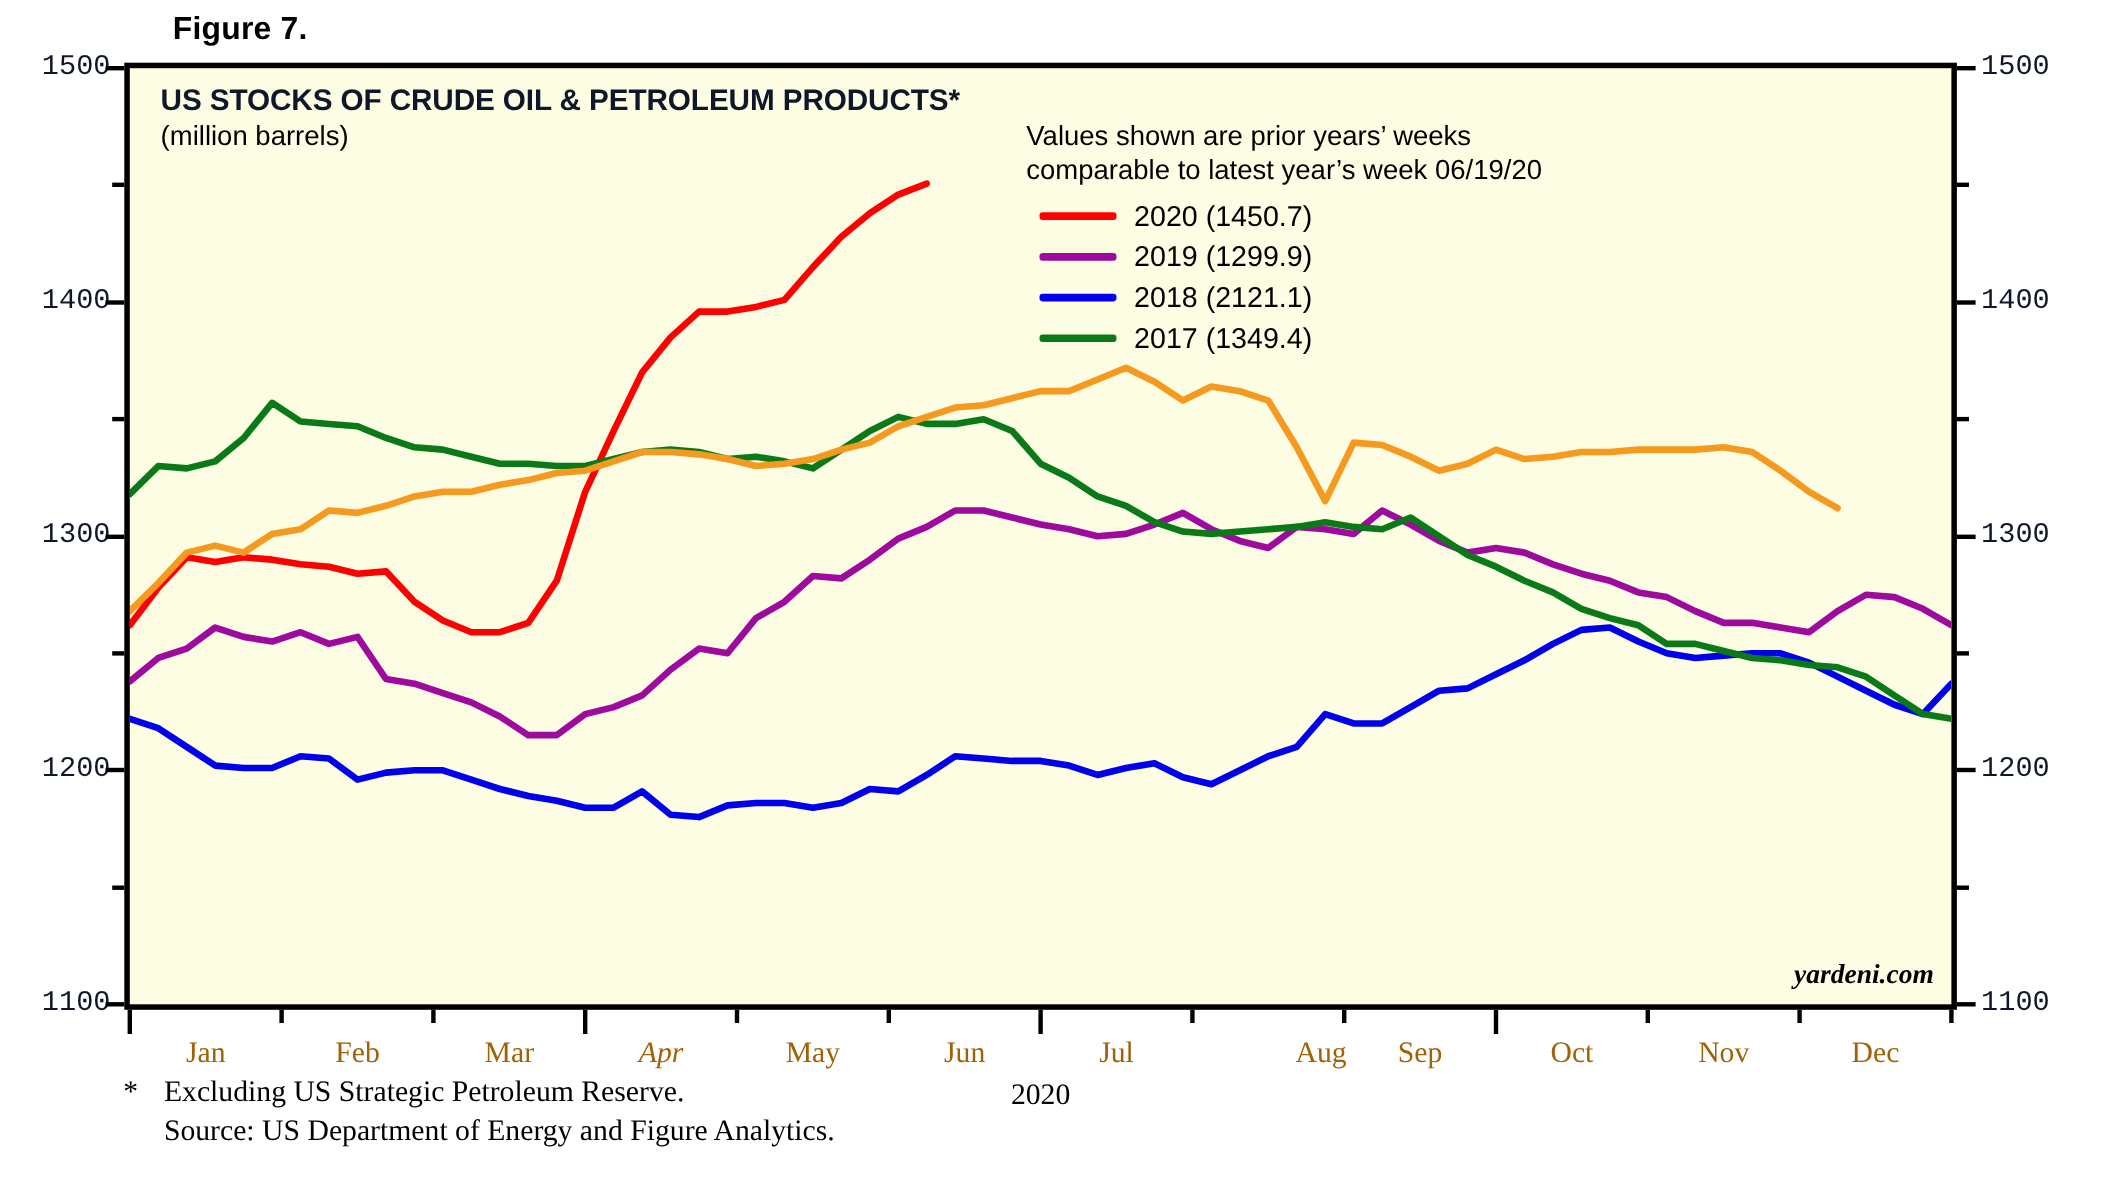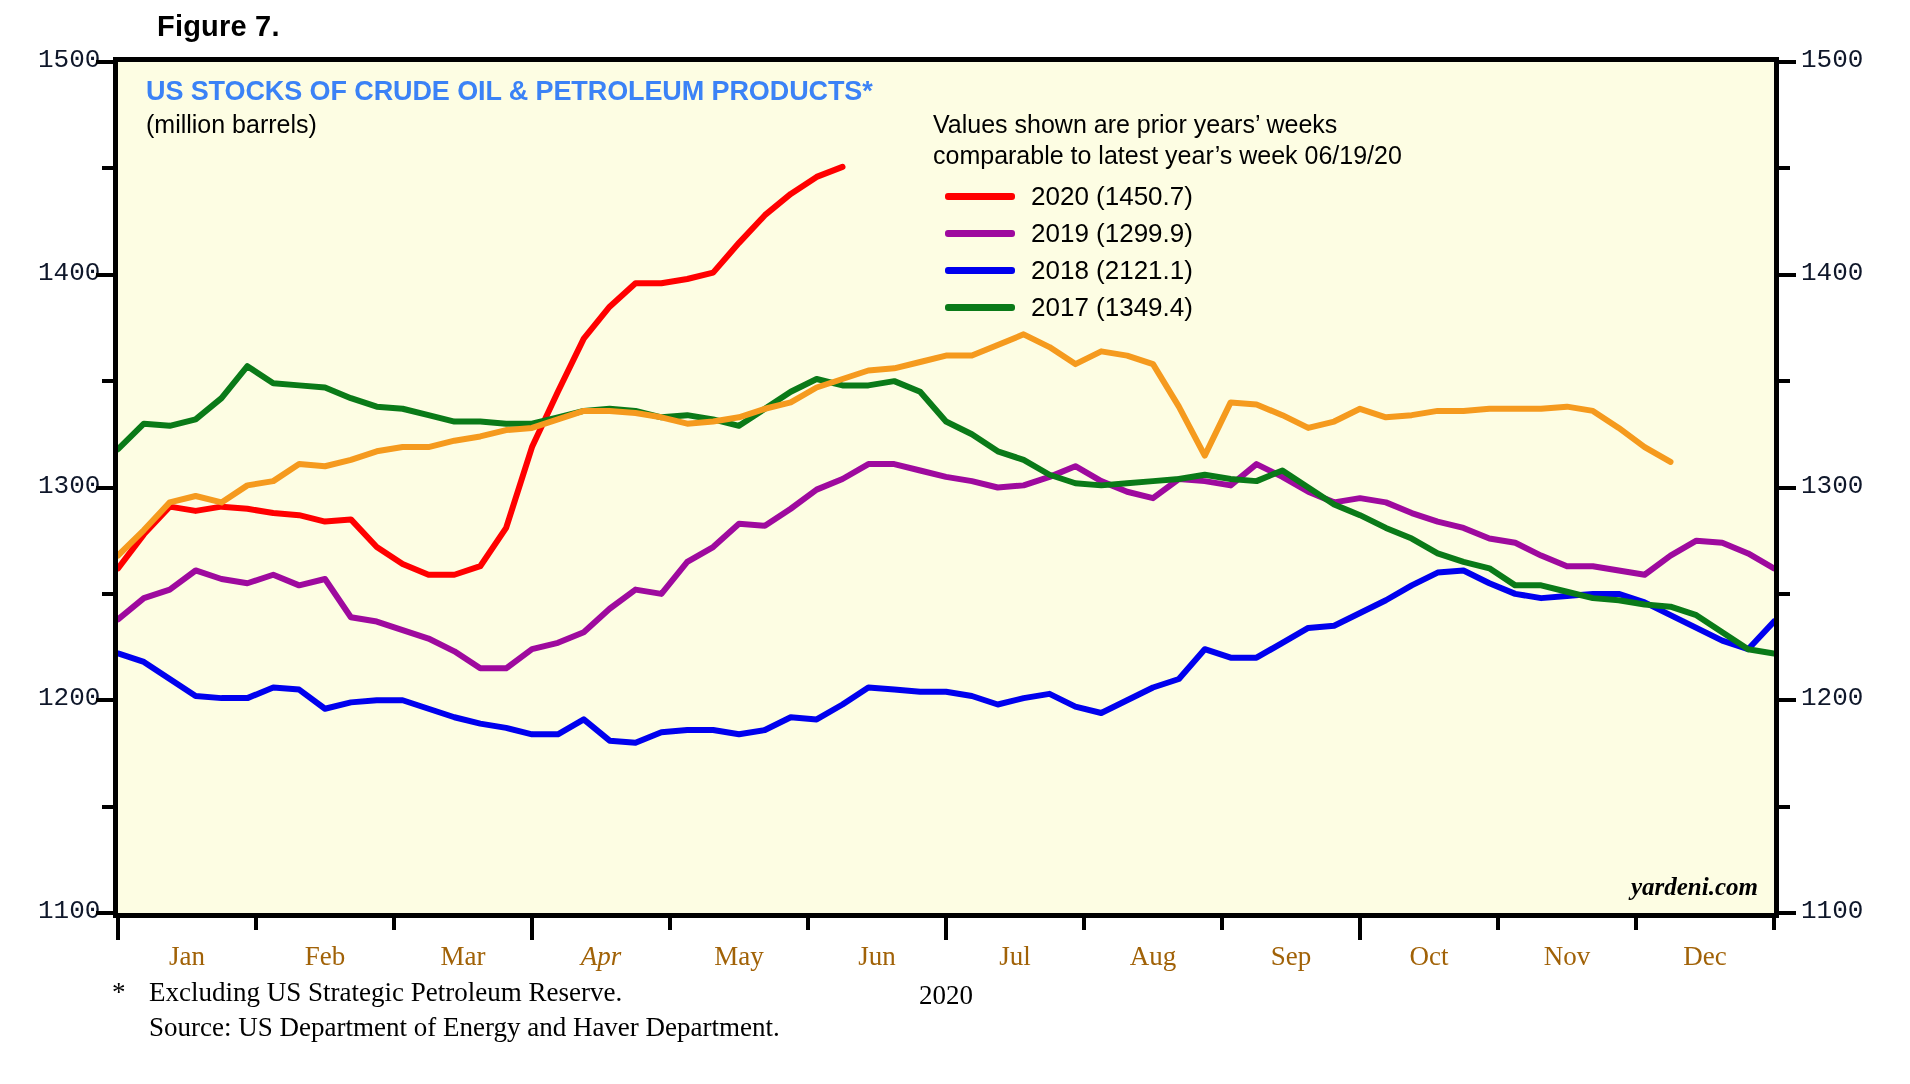--- a/index.html
+++ b/index.html
@@ -52,21 +52,21 @@
   }
 
   
   #chart-heading {
     position: absolute;
     left: 28px;
     top: 14px;
     font-family: "Liberation Sans", sans-serif;
     font-weight: bold;
     font-size: 27px;
-    color: #3b82f6;
+    color: #0f172a;
     letter-spacing: -0.1px;
     white-space: nowrap;
   }
   #chart-subheading {
     position: absolute;
     left: 28px;
     top: 48px;
     font-family: "Liberation Sans", sans-serif;
     font-size: 25px;
     color: #000;
@@ -256,32 +256,32 @@
     <div class="xtick-label" style="left: 418px; width: 90px; top: 941px;">Mar</div>
     <div class="axis-tick" style="left: 530px; top: 918px; width: 4px; height: 22px;"></div>
     <div class="xtick-label" style="left: 556px; width: 90px; top: 941px; font-style: italic;">Apr</div>
     <div class="axis-tick" style="left: 668px; top: 918px; width: 4px; height: 12px;"></div>
     <div class="xtick-label" style="left: 694px; width: 90px; top: 941px;">May</div>
     <div class="axis-tick" style="left: 806px; top: 918px; width: 4px; height: 12px;"></div>
     <div class="xtick-label" style="left: 832px; width: 90px; top: 941px;">Jun</div>
     <div class="axis-tick" style="left: 944px; top: 918px; width: 4px; height: 22px;"></div>
     <div class="xtick-label" style="left: 970px; width: 90px; top: 941px;">Jul</div>
     <div class="axis-tick" style="left: 1082px; top: 918px; width: 4px; height: 12px;"></div>
-    <div class="xtick-label" style="left: 1108px; width: 90px; top: 941px; font-family: Liberation Serif, serif;">Aug</div>
+    <div class="xtick-label" style="left: 1156px; width: 90px; top: 941px; font-family: Liberation Serif, serif;">Aug</div>
     <div class="axis-tick" style="left: 1220px; top: 918px; width: 4px; height: 12px;"></div>
     <div class="xtick-label" style="left: 1246px; width: 90px; top: 941px;">Sep</div>
     <div class="axis-tick" style="left: 1358px; top: 918px; width: 4px; height: 22px;"></div>
     <div class="xtick-label" style="left: 1384px; width: 90px; top: 941px;">Oct</div>
     <div class="axis-tick" style="left: 1496px; top: 918px; width: 4px; height: 12px;"></div>
     <div class="xtick-label" style="left: 1522px; width: 90px; top: 941px;">Nov</div>
     <div class="axis-tick" style="left: 1634px; top: 918px; width: 4px; height: 12px;"></div>
     <div class="xtick-label" style="left: 1660px; width: 90px; top: 941px;">Dec</div>
     <div class="axis-tick" style="left: 1772px; top: 918px; width: 4px; height: 12px;"></div>
     <div id="xaxis-title" style="left: 906px; width: 80px; text-align: center; top: 980px;">2020</div>
   </div>
 
 <div id="footnotes">
   <span class="star">*</span>
   <div class="lines-wrap">
     <div>Excluding US Strategic Petroleum Reserve.</div>
-    <div>Source: US Department of Energy and Haver Department.</div>
+    <div>Source: US Department of Energy and Figure Analytics.</div>
   </div>
 </div>
 
 </body></html>

